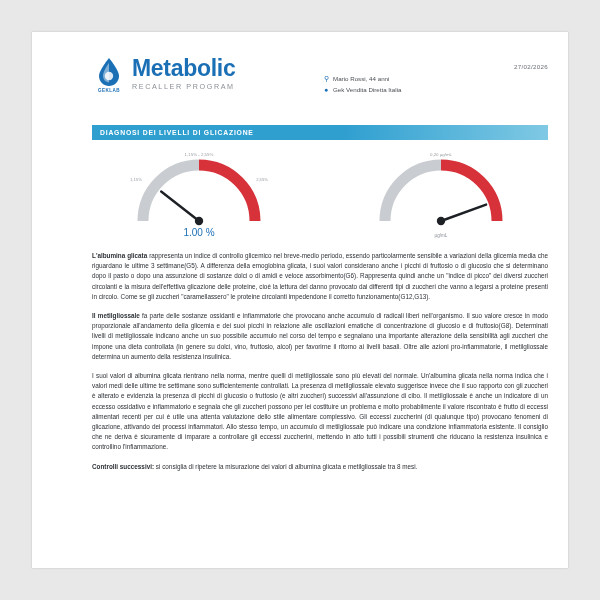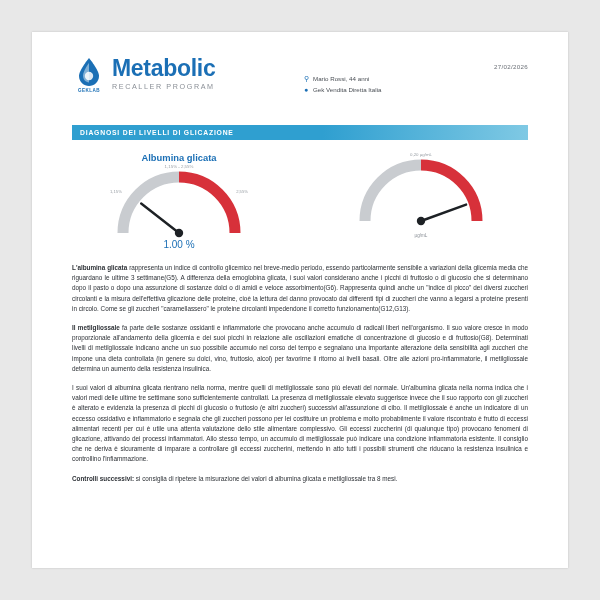--- a/index.html
+++ b/index.html
@@ -21,21 +21,21 @@
     position: absolute;
     left: 32px;
     top: 32px;
     width: 536px;
     height: 536px;
     background: #ffffff;
     box-shadow: 0 0 2px rgba(0,0,0,0.18);
   }
   .inner {
     position: absolute;
-    left: 40px;
+    left: 60px;
     top: 25px;
     right: 30px;
     width: 456px;
   }
 
   
   .header {
     position: relative;
     height: 62px;
   }
@@ -225,21 +225,20 @@
         <div class="doc-date">27/02/2026</div>
       </div>
 
       <div class="titlebar">
         <span>DIAGNOSI DEI LIVELLI DI GLICAZIONE</span>
       </div>
 
       <div class="gauges">
 
         <div class="gauge-card">
-          <div class="gauge-title">Albumina glicata</div>
           <div class="gauge-range">1,15% - 2,55%</div>
           <div class="gauge-wrap">
             <svg class="gauge-svg" width="140" height="74" viewBox="0 0 140 74">
               <path d="M14 62 A56 56 0 0 1 70 6" fill="none" stroke="#c9ccd0" stroke-width="11"></path>
               <path d="M70 6 A56 56 0 0 1 126 62" fill="none" stroke="#d7313a" stroke-width="11"></path>
               <g transform="rotate(-52 70 62)">
                 <path d="M70 62 L70 14" stroke="#1d2125" stroke-width="2.4" stroke-linecap="round"></path>
               </g>
               <circle cx="70" cy="62" r="4.2" fill="#1d2125"></circle>
             </svg>

